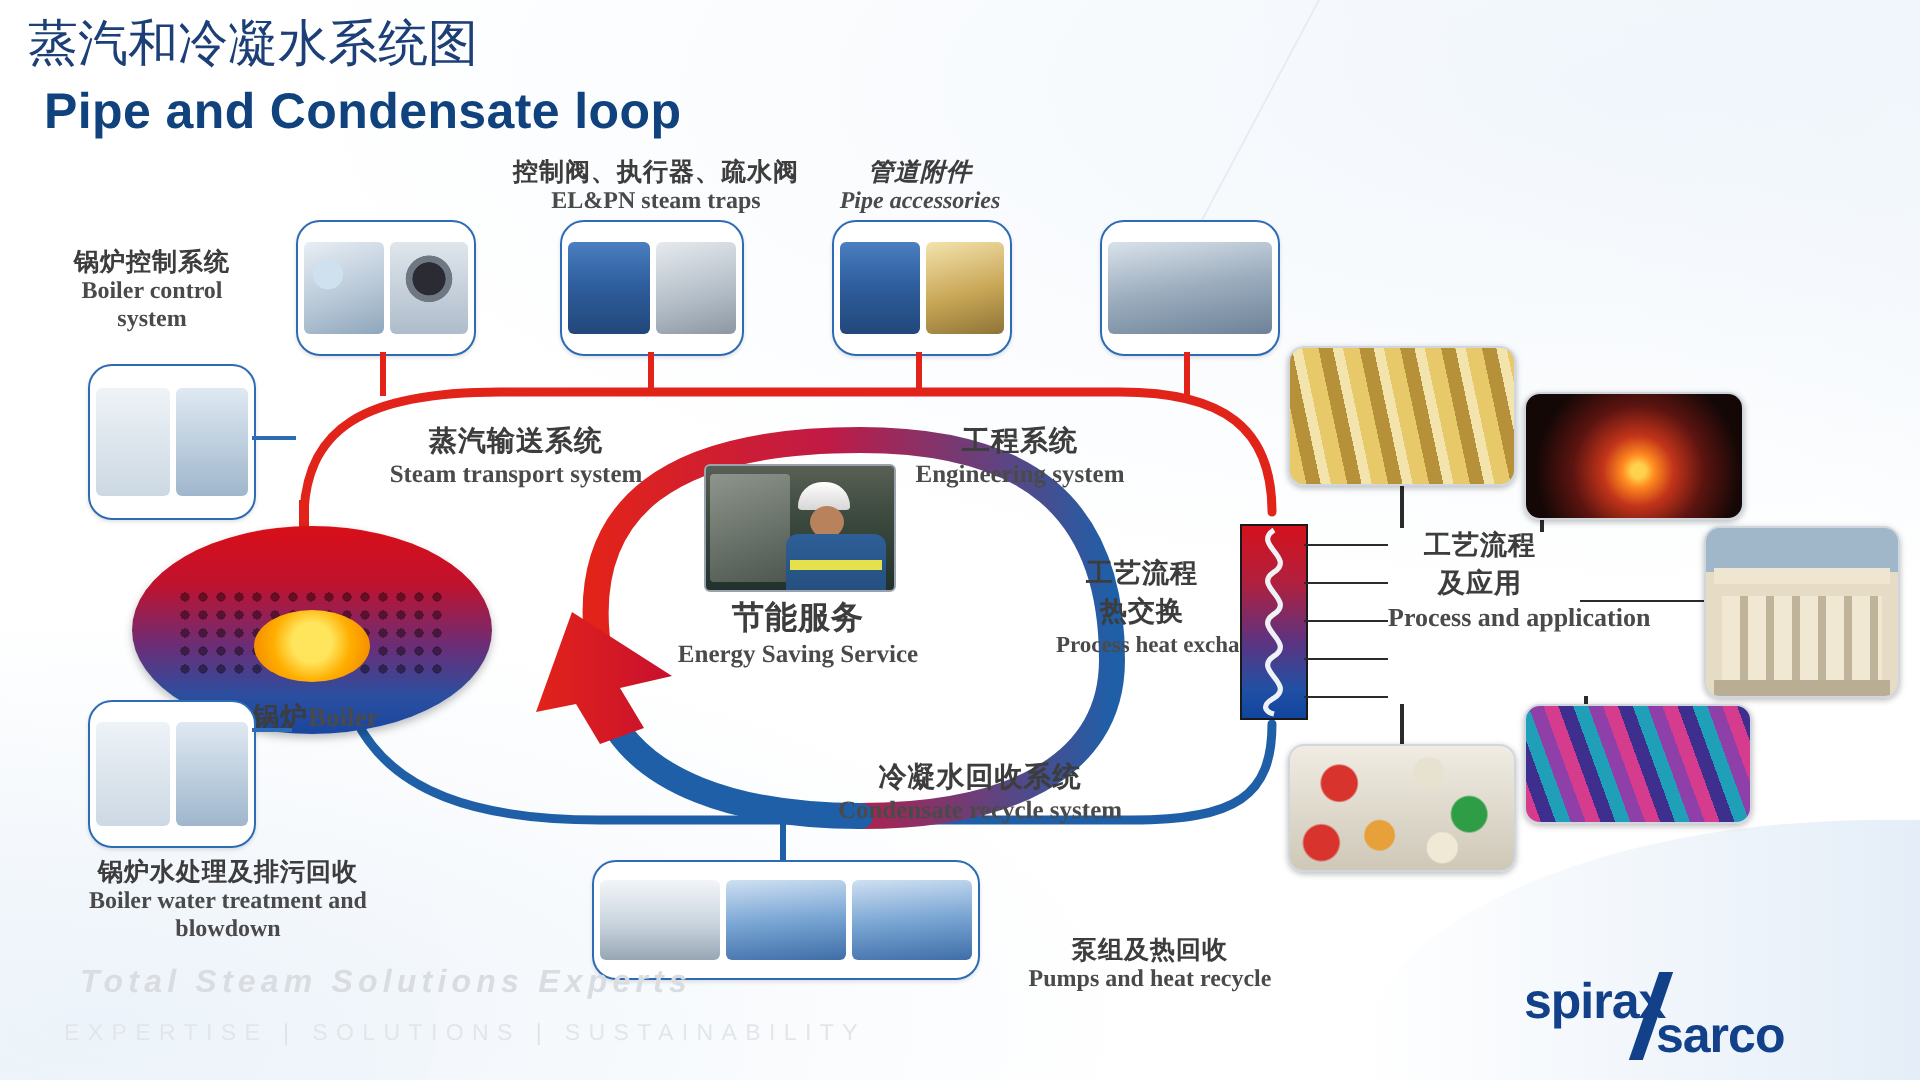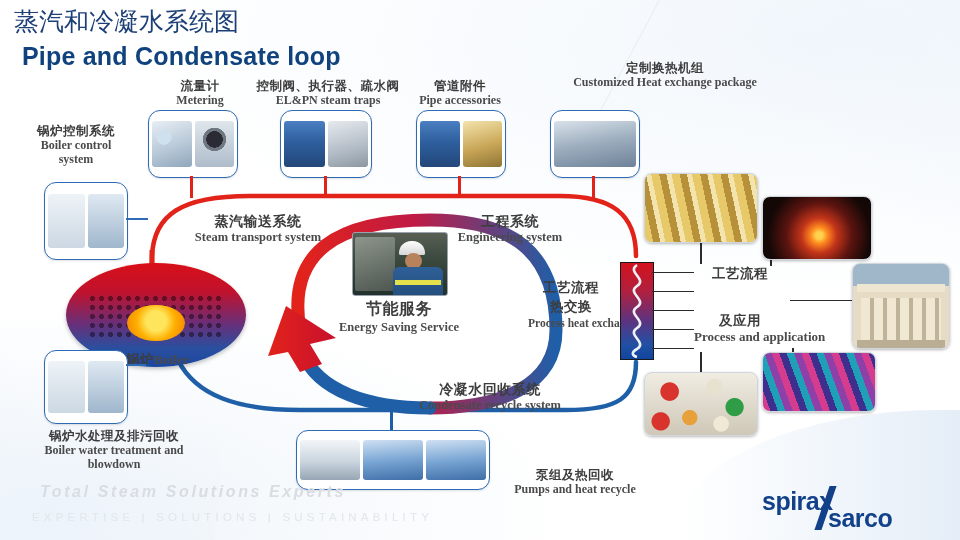--- a/index.html
+++ b/index.html
@@ -189,60 +189,52 @@
 
     <path d="M152,250 L152,268" stroke="#e2231a" stroke-width="5"></path>
 
     <path d="M300,330 C286,250 340,220 430,220 C512,220 556,252 556,330 C556,386 500,408 430,408" fill="none" stroke="url(#gTop)" stroke-width="13" stroke-linecap="round"></path>
 
     <path d="M430,408 C370,408 318,392 302,352" fill="none" stroke="#1f5fa8" stroke-width="13" stroke-linecap="round"></path>
 
     <path d="M286,306 L336,338 L310,344 L322,364 L300,372 L288,352 L268,356 Z" fill="url(#gArrow)"></path>
   </svg>
 
-  <div class="cap" style="left:160px;top:78px;width:80px;">
-    <div class="cn">流量计</div>
-    <div class="en">Metering</div>
-  </div>
   <div class="pbox" style="left:148px;top:110px;width:88px;height:66px;">
     <div class="inner">
       <div class="thumb t-meter"></div>
       <div class="thumb t-gauge"></div>
     </div>
   </div>
   <div class="vline" style="left:190px;top:176px;width:3px;height:22px;"></div>
 
   <div class="cap" style="left:253px;top:78px;width:150px;">
     <div class="cn">控制阀、执行器、疏水阀</div>
     <div class="en">EL&amp;PN steam traps</div>
   </div>
   <div class="pbox" style="left:280px;top:110px;width:90px;height:66px;">
     <div class="inner">
       <div class="thumb t-valveblue"></div>
       <div class="thumb t-valvegray"></div>
     </div>
   </div>
   <div class="vline" style="left:324px;top:176px;width:3px;height:22px;"></div>
 
-  <div class="cap" style="left:400px;top:78px;width:120px;">
+  <div class="cap" style="left:400px;top:78px;width:120px;font-style:italic;">
     <div class="cn">管道附件</div>
     <div class="en">Pipe accessories</div>
   </div>
   <div class="pbox" style="left:416px;top:110px;width:88px;height:66px;">
     <div class="inner">
       <div class="thumb t-valveblue"></div>
       <div class="thumb t-brass2"></div>
     </div>
   </div>
   <div class="vline" style="left:458px;top:176px;width:3px;height:22px;"></div>
 
-  <div class="cap" style="left:540px;top:60px;width:250px;">
-    <div class="cn">定制换热机组</div>
-    <div class="en">Customized Heat exchange package</div>
-  </div>
   <div class="pbox" style="left:550px;top:110px;width:88px;height:66px;">
     <div class="inner">
       <div class="thumb t-hx"></div>
     </div>
   </div>
   <div class="vline" style="left:592px;top:176px;width:3px;height:22px;"></div>
 
   <div class="cap wrap" style="left:28px;top:123px;width:96px;">
     <div class="cn">锅炉控制系统</div>
     <div class="en">Boiler control system</div>
@@ -318,21 +310,21 @@
   </div>
 
   <div class="hline" style="left:652px;top:272px;width:42px;"></div>
   <div class="hline" style="left:652px;top:291px;width:42px;"></div>
   <div class="hline" style="left:652px;top:310px;width:42px;"></div>
   <div class="hline" style="left:652px;top:329px;width:42px;"></div>
   <div class="hline" style="left:652px;top:348px;width:42px;"></div>
 
   <div class="cap" style="left:694px;top:264px;width:92px;">
     <div class="cn" style="font-size:13.5px;line-height:19px;">工艺流程</div>
-    <div class="cn" style="font-size:13.5px;line-height:19px;margin-top:28px;">及应用</div>
+    <div class="cn" style="font-size:13.5px;line-height:19px;">及应用</div>
     <div class="en" style="font-size:13px;">Process and application</div>
   </div>
 
   <div class="vline-dark" style="left:700px;top:220px;height:44px;"></div>
   <div class="vline-dark" style="left:770px;top:240px;height:26px;"></div>
   <div class="hline" style="left:790px;top:300px;width:62px;"></div>
   <div class="vline-dark" style="left:700px;top:352px;height:38px;"></div>
   <div class="vline-dark" style="left:792px;top:348px;height:38px;"></div>
 
   <div class="app a-brew" style="left:644px;top:173px;width:112px;height:68px;"></div>

